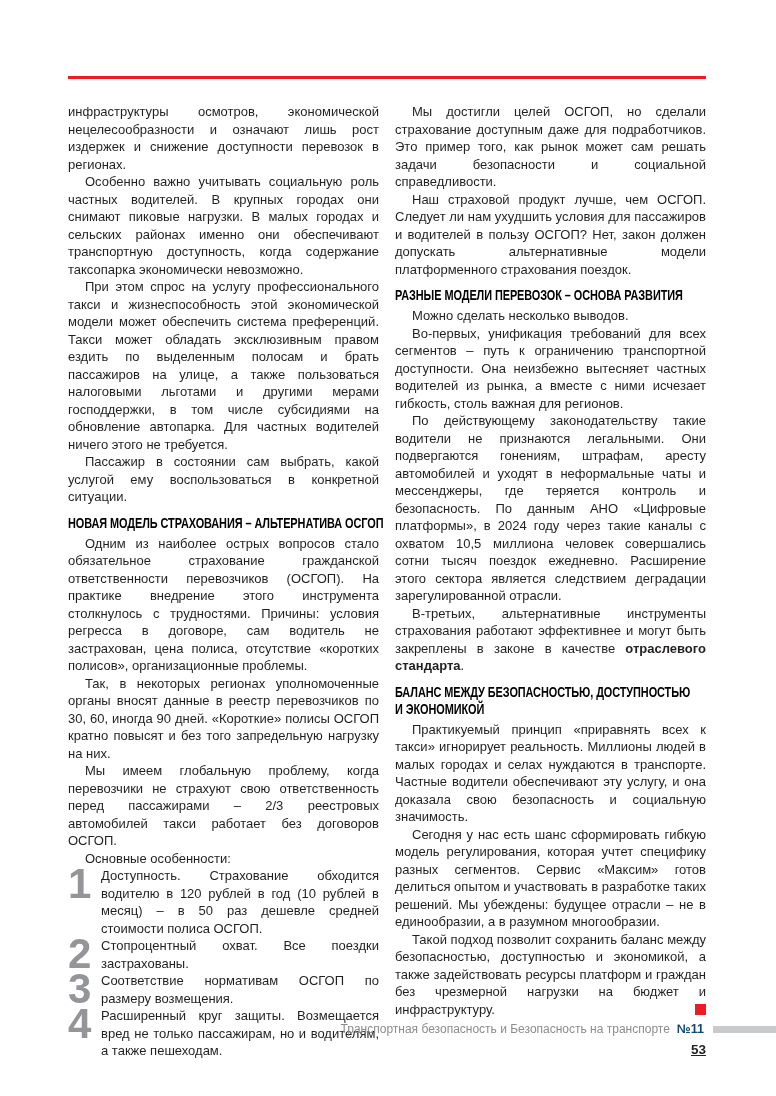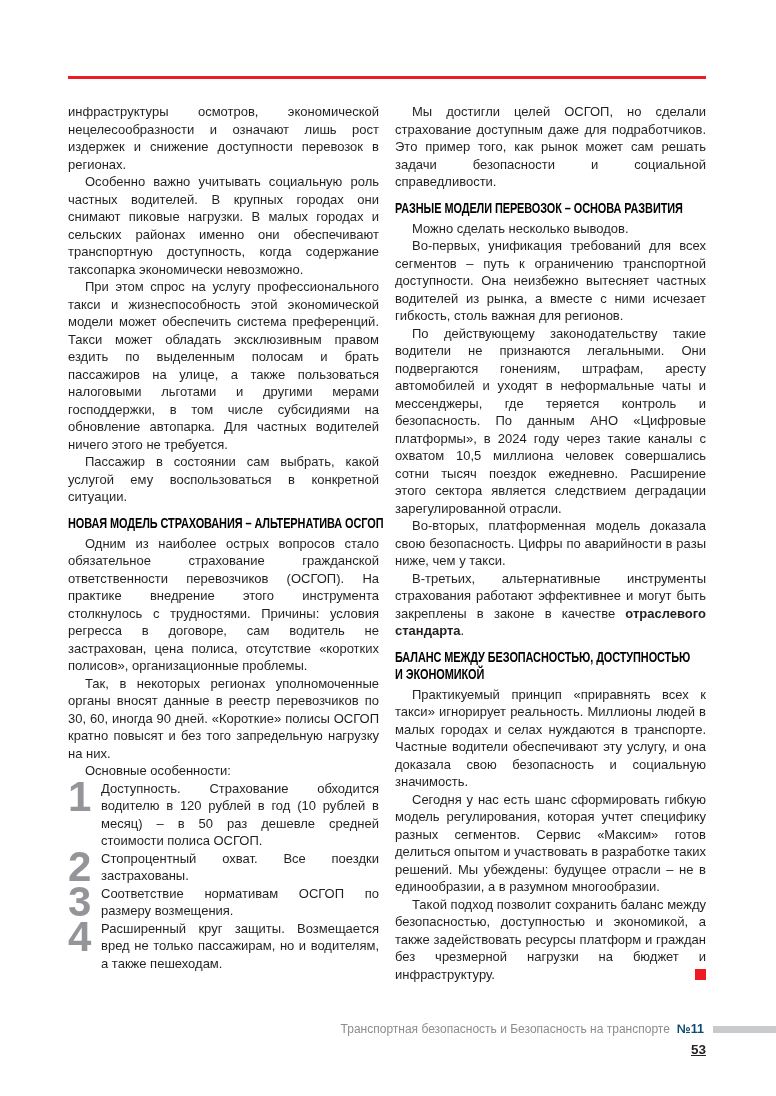--- a/index.html
+++ b/index.html
@@ -82,20 +82,21 @@
     <div class="col">
       <p class="para noindent">инфраструктуры осмотров, экономической нецелесообразности и означают лишь рост издержек и снижение доступности перевозок в регионах.</p>
       <p class="para">Особенно важно учитывать социальную роль частных водителей. В крупных городах они снимают пиковые нагрузки. В малых городах и сельских районах именно они обеспечивают транспортную доступность, когда содержание таксопарка экономически невозможно.</p>
       <p class="para">При этом спрос на услугу профессионального такси и жизнеспособность этой экономической модели может обеспечить система преференций. Такси может обладать эксклюзивным правом ездить по выделенным полосам и брать пассажиров на улице, а также пользоваться налоговыми льготами и другими мерами господдержки, в том числе субсидиями на обновление автопарка. Для частных водителей ничего этого не требуется.</p>
       <p class="para">Пассажир в состоянии сам выбрать, какой услугой ему воспользоваться в конкретной ситуации.</p>
 
       <h2 class="heading">НОВАЯ МОДЕЛЬ СТРАХОВАНИЯ – АЛЬТЕРНАТИВА ОСГОП</h2>
 
       <p class="para">Одним из наиболее острых вопросов стало обязательное страхование гражданской ответственности перевозчиков (ОСГОП). На практике внедрение этого инструмента столкнулось с трудностями. Причины: условия регресса в договоре, сам водитель не застрахован, цена полиса, отсутствие «коротких полисов», организационные проблемы.</p>
       <p class="para">Так, в некоторых регионах уполномоченные органы вносят данные в реестр перевозчиков по 30, 60, иногда 90 дней. «Короткие» полисы ОСГОП кратно повысят и без того запредельную нагрузку на них.</p>
+      <p class="para">Мы имеем глобальную проблему, когда перевозчики не страхуют свою ответственность перед пассажирами – 2/3 реестровых автомобилей такси работает без договоров ОСГОП.</p>
       <p class="para">Основные особенности:</p>
 
       <div class="feature">
         <div class="feature-num">1</div>
         <div class="feature-text">Доступность. Страхование обходится водителю в 120 рублей в год (10 рублей в месяц) – в 50 раз дешевле средней стоимости полиса ОСГОП.</div>
       </div>
       <div class="feature">
         <div class="feature-num">2</div>
         <div class="feature-text">Стопроцентный охват. Все поездки застрахованы.</div>
       </div>
@@ -104,27 +105,27 @@
         <div class="feature-text">Соответствие нормативам ОСГОП по размеру возмещения.</div>
       </div>
       <div class="feature">
         <div class="feature-num">4</div>
         <div class="feature-text">Расширенный круг защиты. Возмещается вред не только пассажирам, но и водителям, а также пешеходам.</div>
       </div>
     </div>
 
     <div class="col">
       <p class="para">Мы достигли целей ОСГОП, но сделали страхование доступным даже для подработчиков. Это пример того, как рынок может сам решать задачи безопасности и социальной справедливости.</p>
+      <p class="para">Наш страховой продукт лучше, чем ОСГОП. Следует ли нам ухудшить условия для пассажиров и водителей в пользу ОСГОП? Нет, закон должен допускать альтернативные модели платформенного страхования поездок.</p>
 
       <h2 class="heading">РАЗНЫЕ МОДЕЛИ ПЕРЕВОЗОК – ОСНОВА РАЗВИТИЯ</h2>
 
       <p class="para">Можно сделать несколько выводов.</p>
       <p class="para">Во-первых, унификация требований для всех сегментов – путь к ограничению транспортной доступности. Она неизбежно вытесняет частных водителей из рынка, а вместе с ними исчезает гибкость, столь важная для регионов.</p>
       <p class="para">По действующему законодательству такие водители не признаются легальными. Они подвергаются гонениям, штрафам, аресту автомобилей и уходят в неформальные чаты и мессенджеры, где теряется контроль и безопасность. По данным АНО «Цифровые платформы», в 2024 году через такие каналы с охватом 10,5 миллиона человек совершались сотни тысяч поездок ежедневно. Расширение этого сектора является следствием деградации зарегулированной отрасли.</p>
-      <p class="para">Во-вторых, платформенная модель доказала свою безопасность. Цифры по аварийности в разы ниже, чем у такси.</p>
 
       <p class="para"><span>В-третьих, альтернативные инструменты страхования работают эффективнее и могут быть закреплены в законе в качестве </span><strong>отраслевого стандарта</strong><span>.</span></p>
 
       <h2 class="heading">БАЛАНС МЕЖДУ БЕЗОПАСНОСТЬЮ, ДОСТУПНОСТЬЮ
 И ЭКОНОМИКОЙ</h2>
 
       <p class="para">Практикуемый принцип «приравнять всех к такси» игнорирует реальность. Миллионы людей в малых городах и селах нуждаются в транспорте. Частные водители обеспечивают эту услугу, и она доказала свою безопасность и социальную значимость.</p>
       <p class="para">Сегодня у нас есть шанс сформировать гибкую модель регулирования, которая учтет специфику разных сегментов. Сервис «Максим» готов делиться опытом и участвовать в разработке таких решений. Мы убеждены: будущее отрасли – не в единообразии, а в разумном многообразии.</p>
       <p class="para last-para"><span>Такой подход позволит сохранить баланс между безопасностью, доступностью и экономикой, а также задействовать ресурсы платформ и граждан без чрезмерной нагрузки на бюджет и инфраструктуру.</span><span class="end-marker"></span></p>
     </div>

